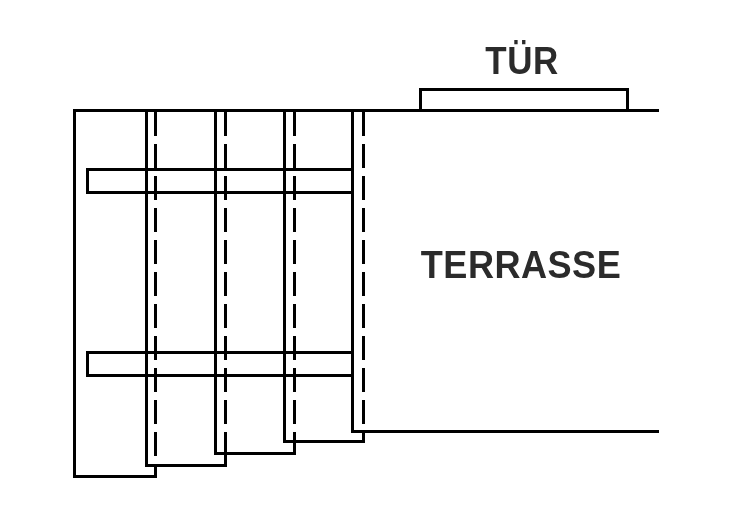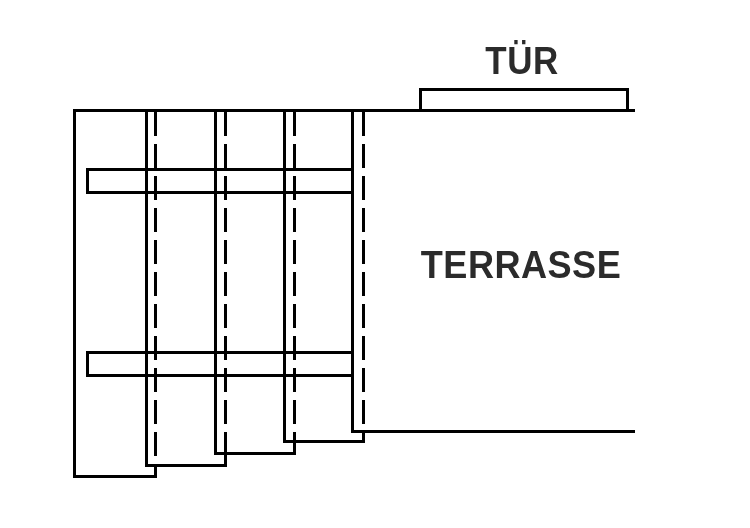--- a/index.html
+++ b/index.html
@@ -13,20 +13,21 @@
     padding: 0;
     background: var(--color-background);
   }
   .canvas {
     position: relative;
     width: 635px;
     height: 528px;
     background: var(--color-background);
     overflow: hidden;
     font-family: "Liberation Sans", sans-serif;
+    padding-left: 24px;
   }
   .shape {
     position: absolute;
     box-sizing: border-box;
   }
   .board {
     background: var(--color-fill);
     border: 3px solid var(--color-line);
   }
   .rail {

